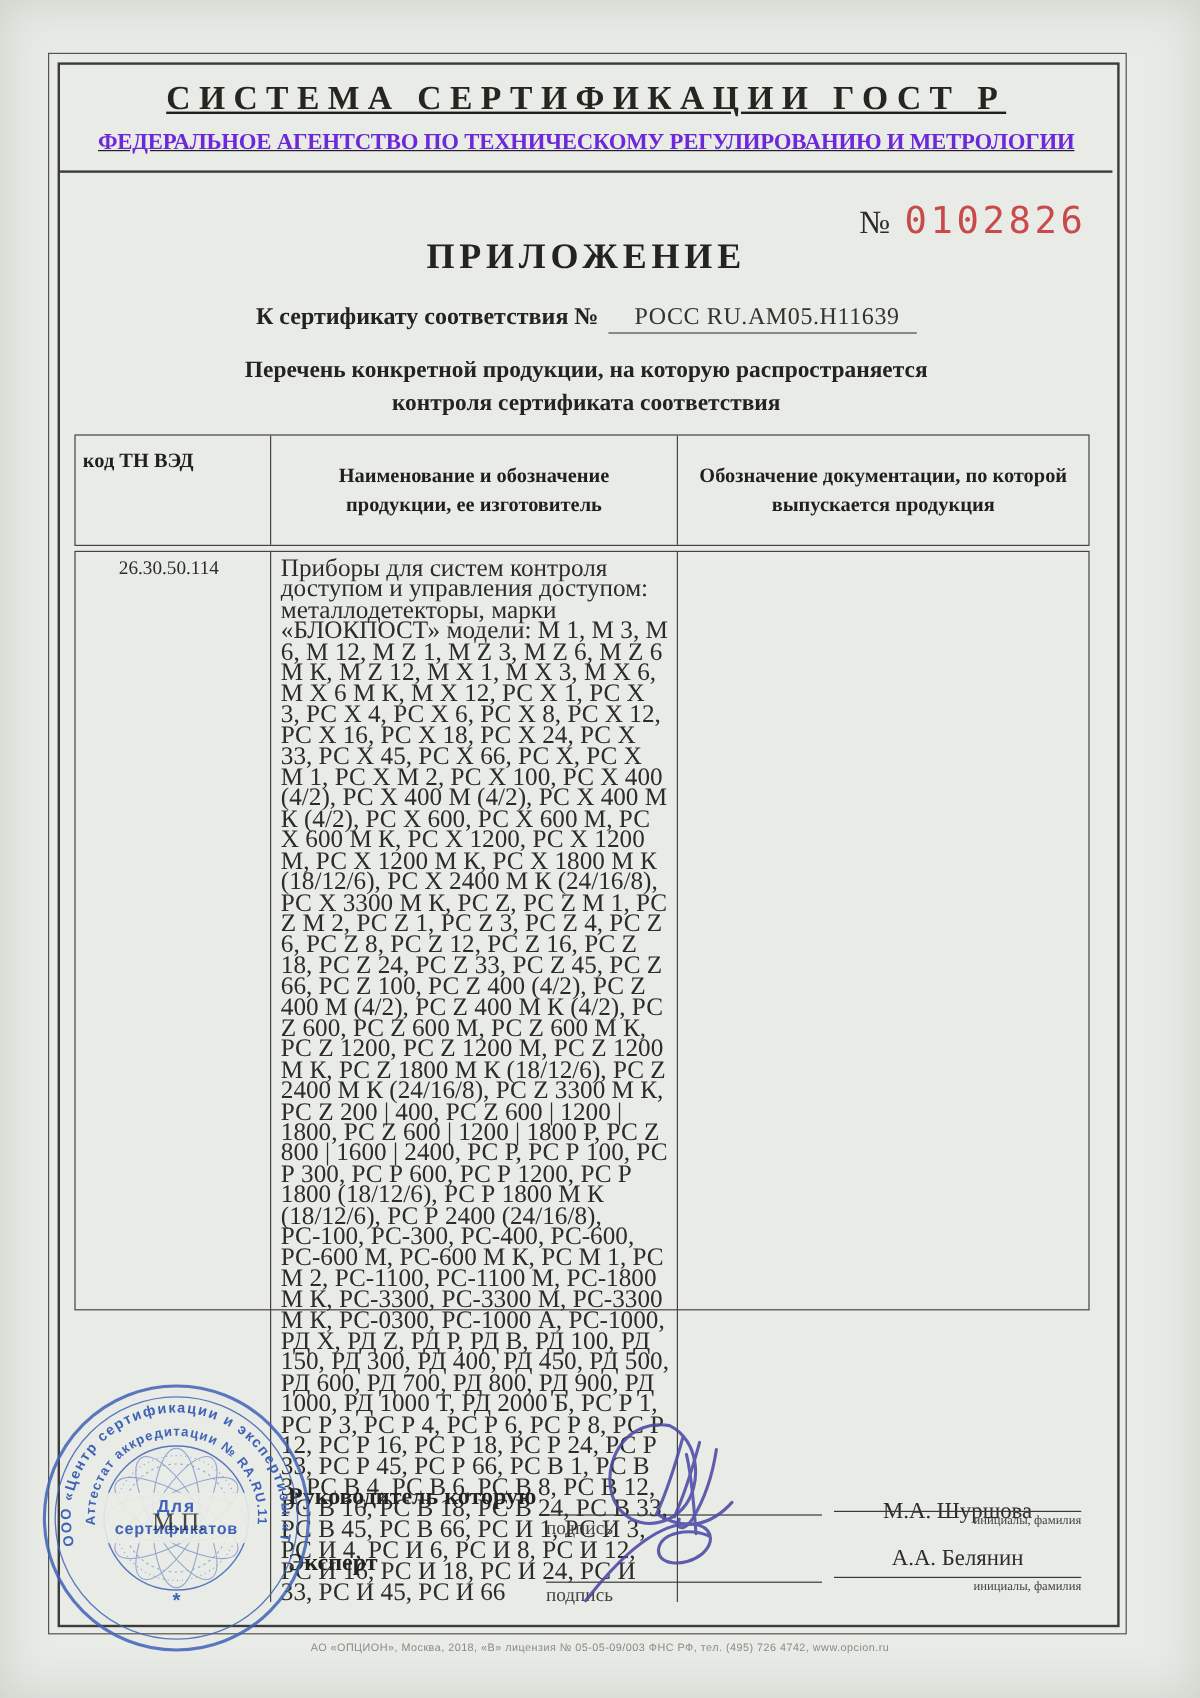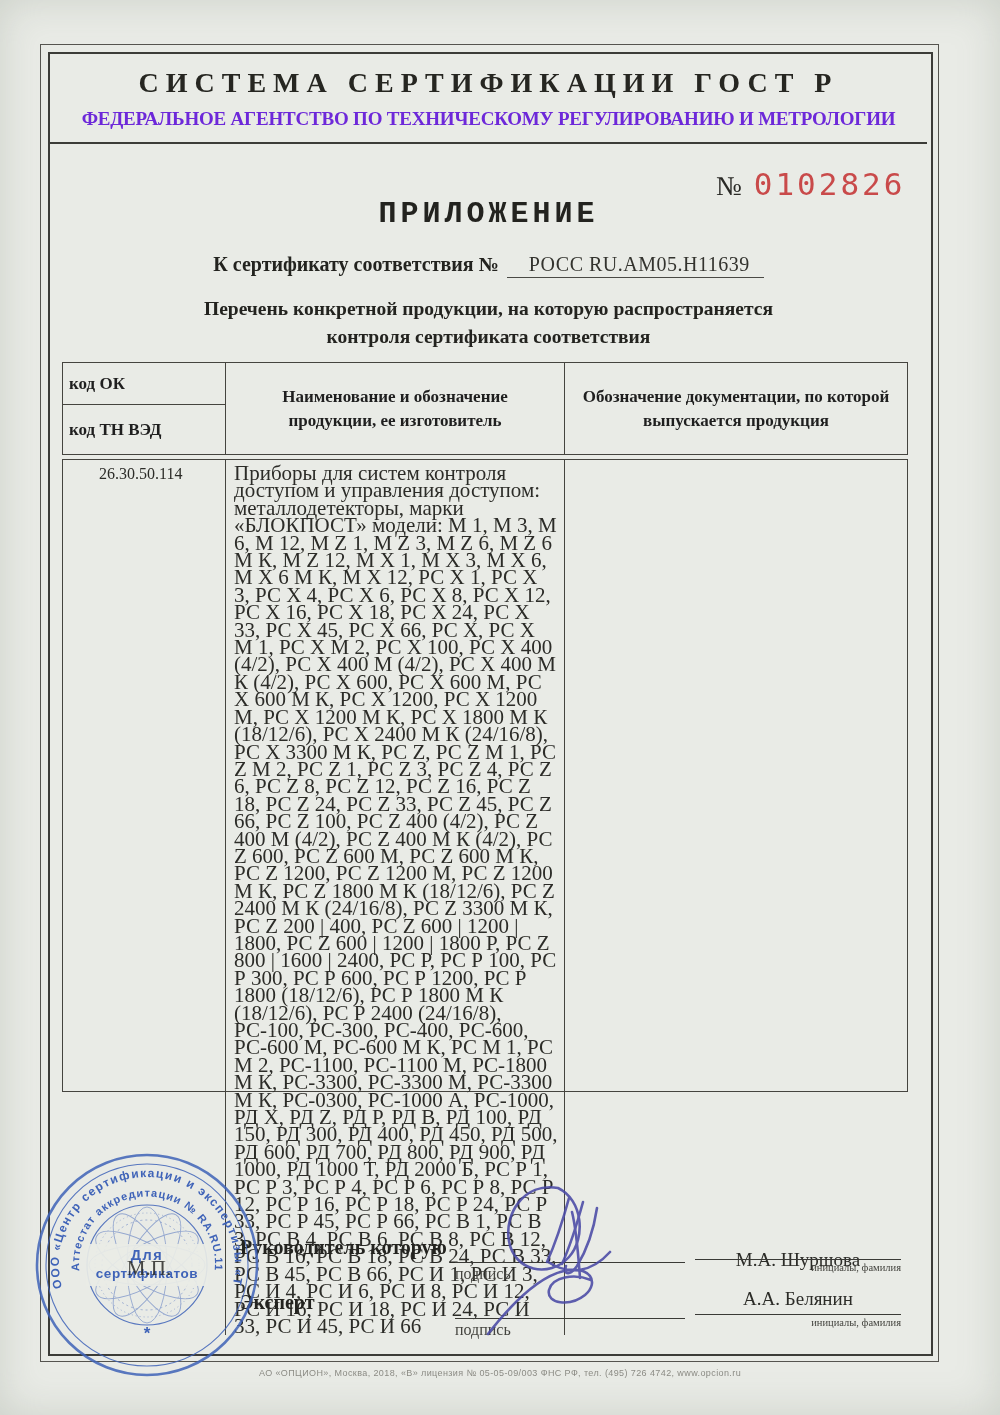--- a/index.html
+++ b/index.html
@@ -21,38 +21,39 @@
   }
   .border-inner{
     position:absolute;left:48px;top:52px;width:881px;height:1300px;
     border:2px solid #3c3c38;
   }
   .header-box{
     position:absolute;left:50px;top:54px;width:877px;height:88px;
     border-bottom:2px solid #3c3c38;
     display:flex;flex-direction:column;align-items:center;justify-content:center;
     gap:9px;
+    text-decoration:underline;
   }
   .title{
     font-size:28px;font-weight:bold;letter-spacing:7px;white-space:nowrap;color:#262621;
   }
   .subtitle{
     font-size:19px;font-weight:bold;letter-spacing:-0.2px;white-space:nowrap;color:#6d28d9;
   }
   .serial{
     position:absolute;left:716px;top:166px;display:flex;align-items:baseline;gap:12px;
   }
   .serial-prefix{font-size:27px;color:#2a2a26;}
   .serial-number{
     font-family:"DejaVu Sans Mono",monospace;
     font-size:31px;letter-spacing:3px;color:#c94a4a;
   }
   .doc-title{
     position:absolute;left:48px;top:197px;width:881px;text-align:center;
-    font-size:30px;font-weight:bold;letter-spacing:4px;color:#23231f;font-family:Liberation Mono, monospace;
+    font-size:30px;font-weight:bold;letter-spacing:4px;color:#23231f;
   }
   .cert-line{
     position:absolute;left:48px;top:253px;width:881px;text-align:center;
     font-size:20px;white-space:nowrap;
   }
   .cert-label{font-weight:bold;color:#23231f;}
   .cert-value{
     display:inline-block;margin-left:8px;padding:0 14px 1px 22px;
     border-bottom:1.6px solid #4a4a45;font-size:20px;color:#33332e;letter-spacing:0.5px;
   }
@@ -134,21 +135,20 @@
     <span class="cert-label">К сертификату соответствия №</span><span class="cert-value">РОСС RU.AM05.H11639</span>
   </div>
 
   <div class="intro">
     <div>Перечень конкретной продукции,  на которую распространяется</div>
     <div>контроля сертификата соответствия</div>
   </div>
 
   <div class="tbl-head">
     <div class="cell c1h">
-      <div class="sub sub-top">код ОК</div>
       <div class="sub">код ТН ВЭД</div>
     </div>
     <div class="cell chdr">
       <div class="inner2">Наименование и обозначение продукции, ее изготовитель</div>
     </div>
     <div class="cell chdr">
       <div class="inner3">Обозначение документации, по которой выпускается продукция</div>
     </div>
   </div>
 

